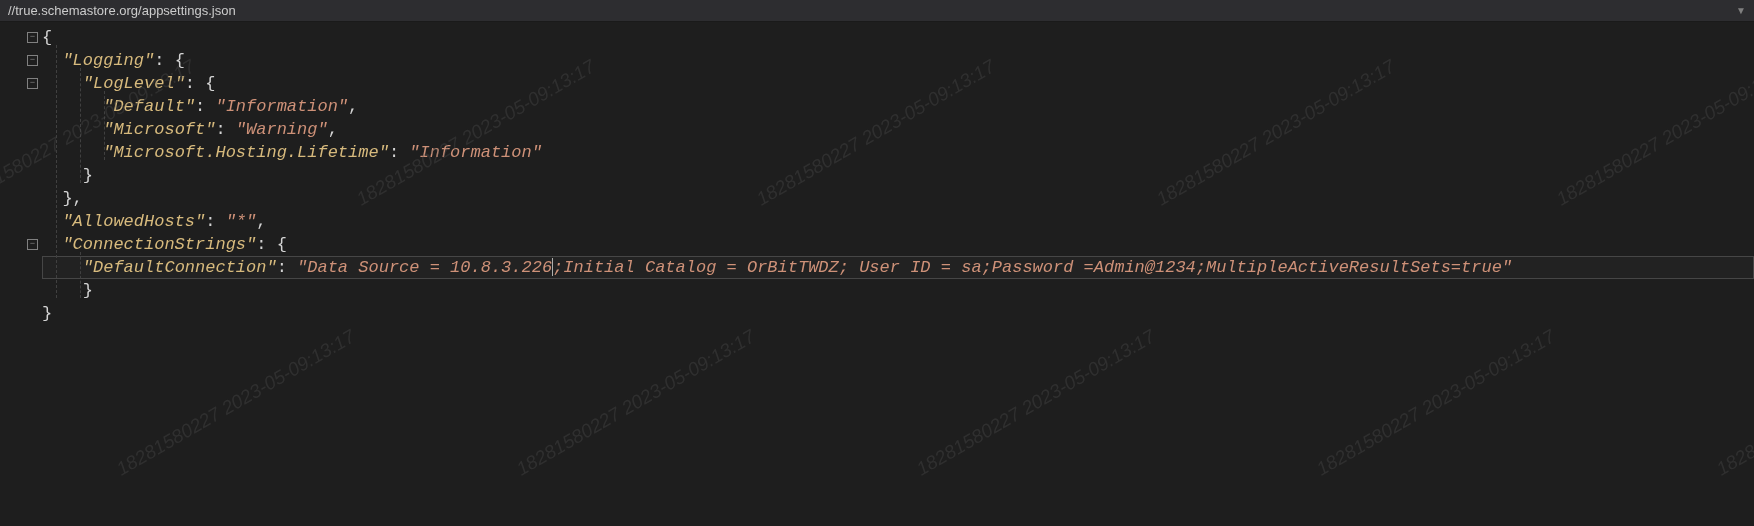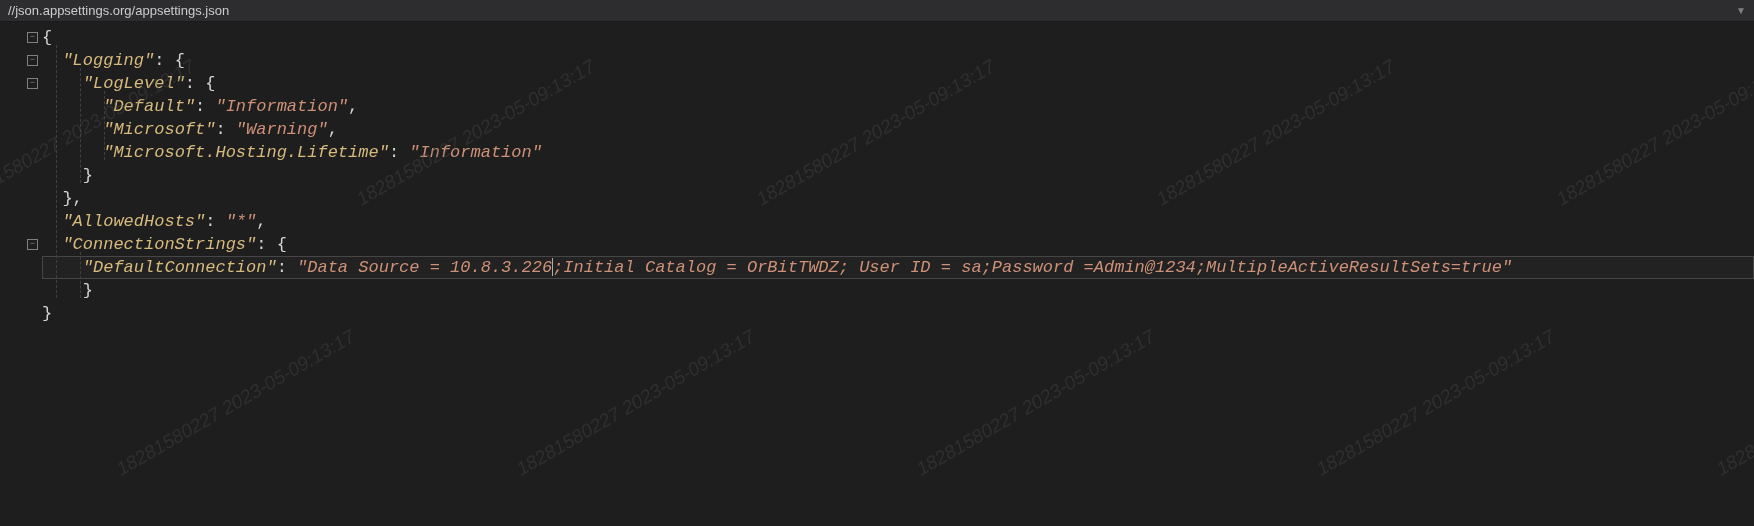--- a/index.html
+++ b/index.html
@@ -114,21 +114,21 @@
       border-left: 1px dashed #404040;
       top: 0;
       bottom: 0;
       width: 1px;
     }
   </style>
 </head>
 <body>
 
 <div class="header-bar">
-  <span>//json.appsettings.org/appsettings.json</span>
+  <span>//true.schemastore.org/appsettings.json</span>
   <span class="dropdown-arrow">▼</span>
 </div>
 
 <div class="editor-area">
   <div class="gutter">
     <div class="gutter-line">
         <span class="fold-box">−</span>
       </div>
     <div class="gutter-line">
         <span class="fold-box">−</span>

